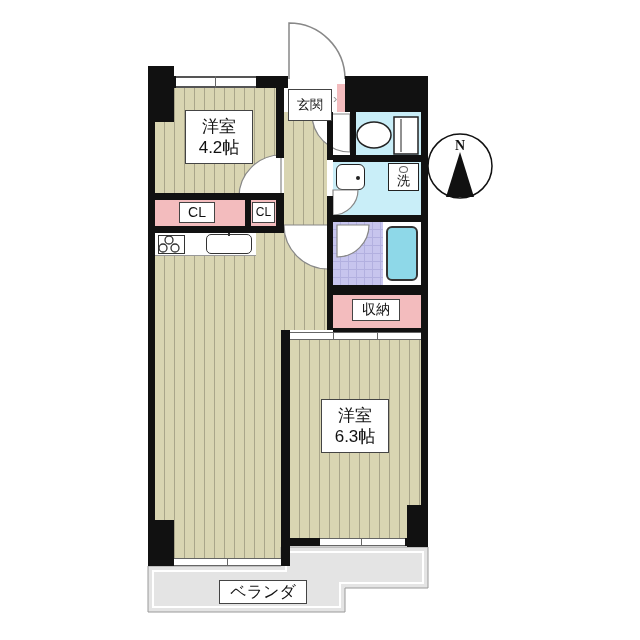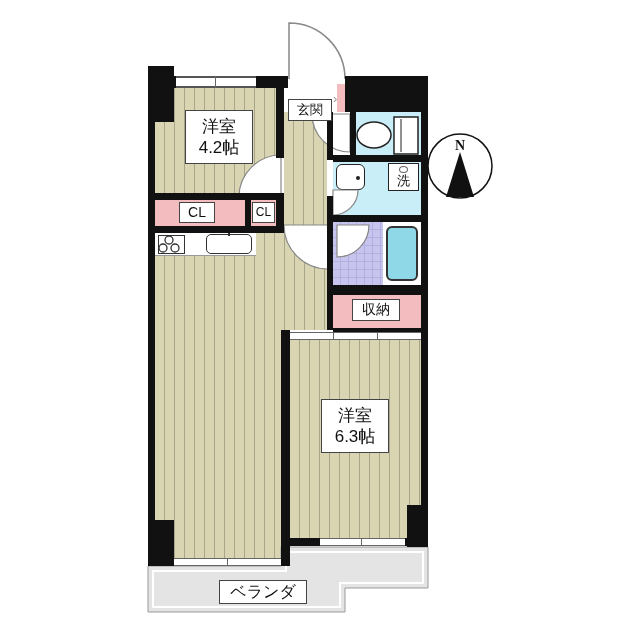--- a/index.html
+++ b/index.html
@@ -129,21 +129,21 @@
 
   <div class="abs labelbox room-label" style="left:185px;top:110px;width:68px;height:54px;">
     <span>洋室</span>
     <span>4.2帖</span>
   </div>
   <div class="abs labelbox room-label" style="left:321px;top:399px;width:68px;height:54px;">
     <span>洋室</span>
     <span>6.3帖</span>
   </div>
 
-  <div class="abs labelbox" style="left:288px;top:99px;width:44px;height:22px;font-size:13px;">
+  <div class="abs labelbox" style="left:288px;top:89px;width:44px;height:32px;font-size:13px;">
     <span>玄関</span>
   </div>
   <div class="abs" style="left:333px;top:91px;font-size:13px;color:#999;">›</div>
 
   <div class="abs labelbox small-label" style="left:179px;top:202px;width:36px;height:21px;">
     <span>CL</span>
   </div>
   <div class="abs labelbox" style="left:252px;top:202px;width:23px;height:21px;font-size:12px;">
     <span>CL</span>
   </div>

